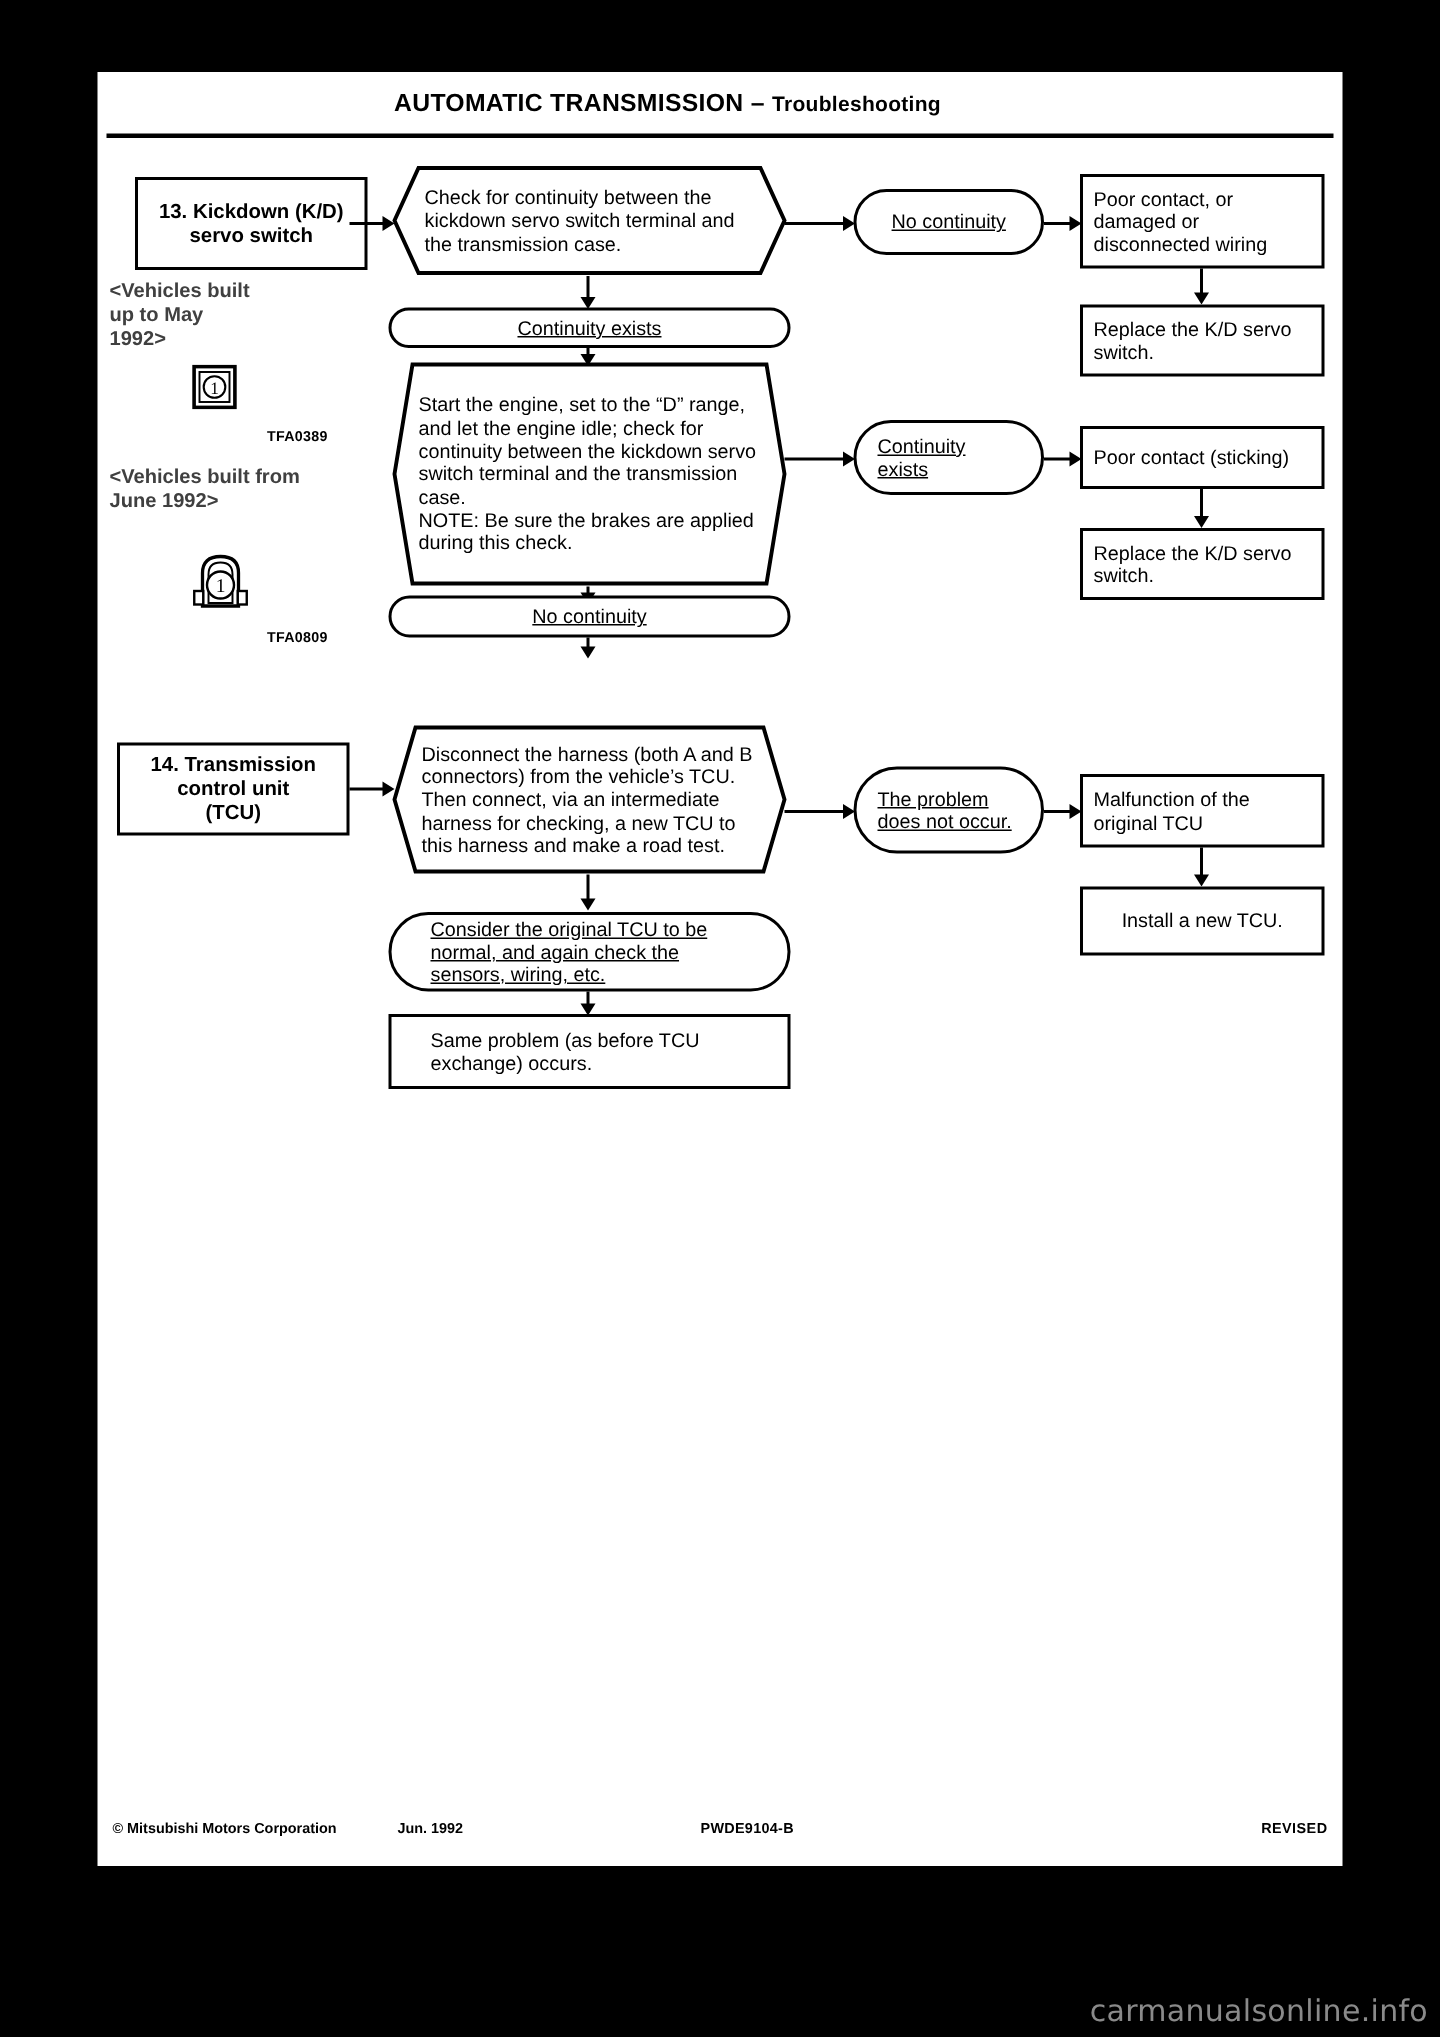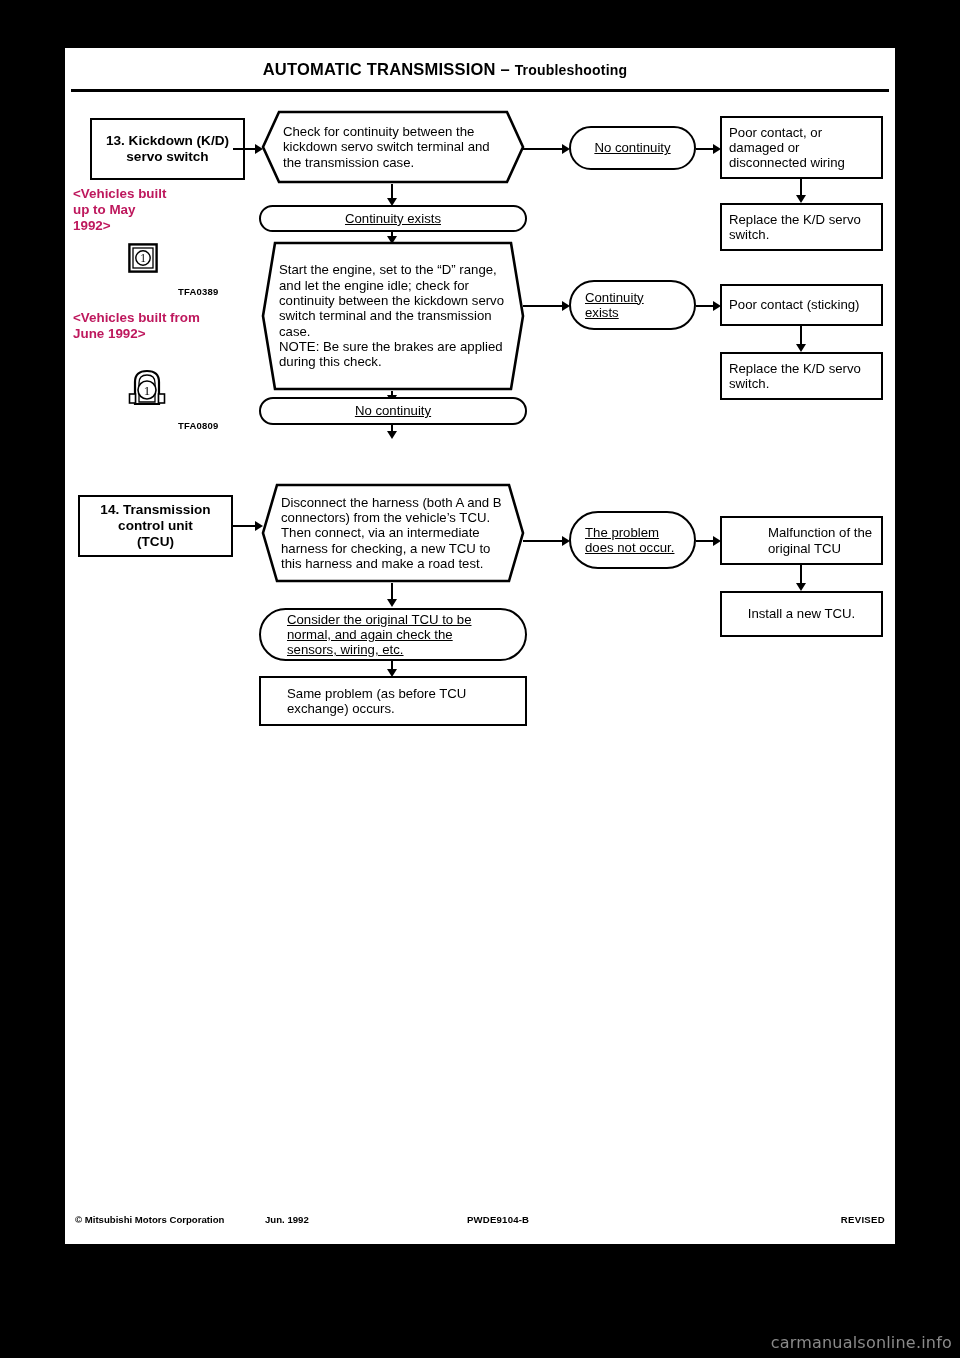--- a/index.html
+++ b/index.html
@@ -133,21 +133,21 @@
     border-right: 5.5px solid transparent;
     border-top: 8px solid #000;
   }
 
   
   .note-label {
     position: absolute;
     font-size: 13.4px;
     font-weight: bold;
     line-height: 1.2;
-    color: #be185d;
+    color: #404040;
     white-space: pre-line;
   }
   .fig-code {
     position: absolute;
     font-size: 9.5px;
     font-weight: bold;
     letter-spacing: 0.2px;
     color: #000;
   }
   .connector-icon { position: absolute; }
@@ -166,21 +166,21 @@
   #footer-copyright { position: absolute; left: 10px; top: 0; }
   #footer-date { position: absolute; left: 200px; top: 0; }
   #footer-docid { position: absolute; left: 402px; top: 0; letter-spacing: 0.2px; }
   #footer-revised { position: absolute; right: 10px; top: 0; letter-spacing: 0.3px; }
 
   
   #watermark {
     position: absolute;
     right: 8px;
     bottom: 6px;
-    font-size: 16px;
+    font-size: 20px;
     color: #8a8a8a;
     letter-spacing: 0.2px;
     font-family: "DejaVu Sans", sans-serif;
   }
 </style>
 </head>
 <body>
 
 <div id="page-sheet">
 
@@ -324,21 +324,21 @@
   <div class="conn conn-h" style="left:458px; top:491.9px; width:43px;"></div>
   <div class="arrow-r" style="left:497px; top:487.5px;"></div>
 
   <div class="node stadium" style="left:504px; top:463px; width:127px; height:58px;">
     <div class="txt" style="padding:0 14px;">The problem does not occur.</div>
   </div>
 
   <div class="conn conn-h" style="left:631px; top:491.9px; width:20px;"></div>
   <div class="arrow-r" style="left:648px; top:487.5px;"></div>
 
-  <div class="node" style="left:655px; top:468px; width:163px; height:49px;padding-left:39px;">
+  <div class="node" style="left:655px; top:468px; width:163px; height:49px;">
     <div class="txt">Malfunction of the original TCU</div>
   </div>
 
   <div class="conn conn-v" style="left:735px; top:517px; height:22px;"></div>
   <div class="arrow-d" style="left:730.5px; top:535px;"></div>
 
   <div class="node center" style="left:655px; top:543px; width:163px; height:46px;">
     <div class="txt">Install a new TCU.</div>
   </div>
 

